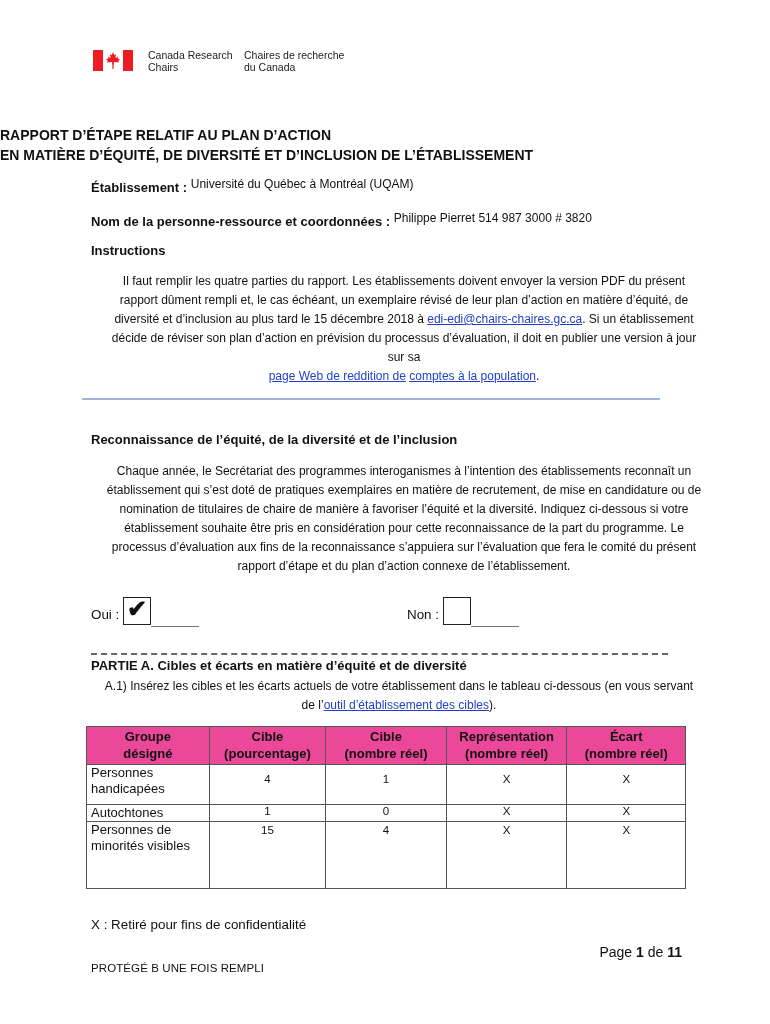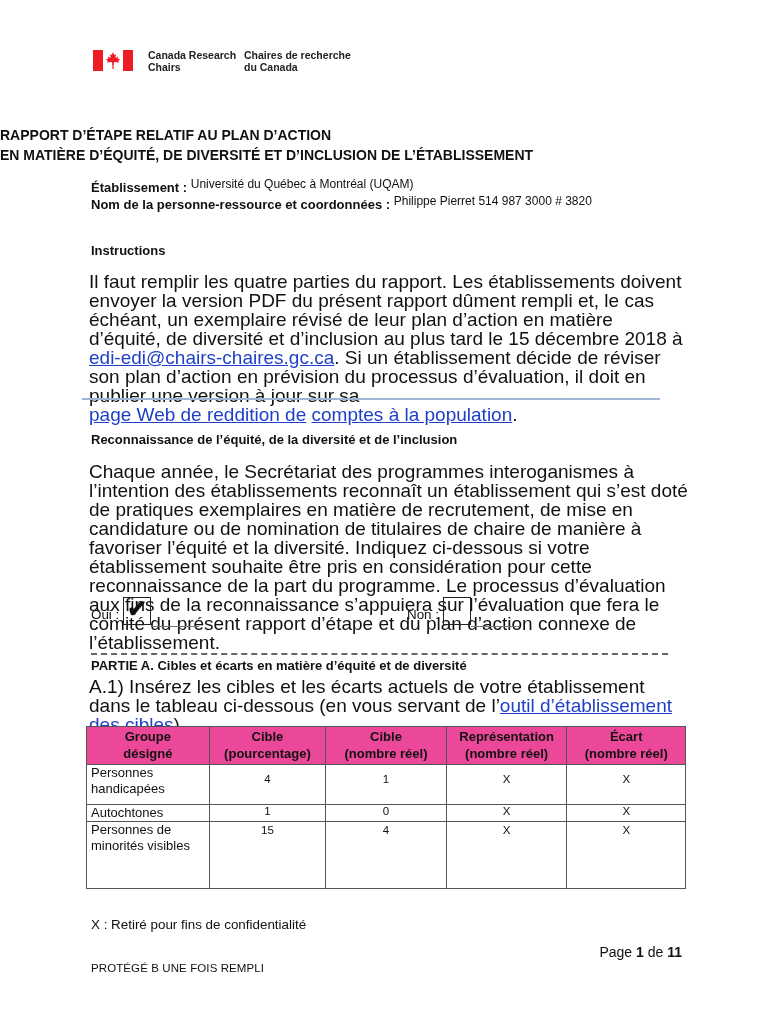--- a/index.html
+++ b/index.html
@@ -3,29 +3,29 @@
   <meta charset="utf-8">
   <style>
     html, body { margin: 0; padding: 0; background: #ffffff; }
     body { width: 770px; height: 1024px; position: relative; overflow: hidden; font-family: "Liberation Sans", sans-serif; color: #111; }
     .abs { position: absolute; }
     .logo { left: 93px; top: 50px; width: 40px; height: 21px; }
     .logo .bar { position: absolute; top: 0; width: 10px; height: 21px; background: #ed1c24; }
     .logo .bar.l { left: 0; }
     .logo .bar.r { right: 0; }
     .logo .leaf { position: absolute; left: 13px; top: 2px; width: 14px; height: 17px; }
-    .brand { font-size: 10.5px; line-height: 12px; color: #222; font-weight: bold; }
+    .brand { font-size: 10.5px; line-height: 12px; color: #222; }
     .brand-en { left: 148px; top: 49px; }
     .brand-fr { left: 244px; top: 49px; }
     .title { left: 0; width: 770px; text-align: left; font-weight: bold; font-size: 14px; top: 125px; line-height: 20px; }
     .field-line { left: 91px; font-size: 13px; }
     .field-line .lbl { font-weight: bold; }
     .field-line .val { font-size: 12px; position: relative; top: -4px; }
     .heading { left: 91px; font-weight: bold; font-size: 13px; }
-    .para { left: 89px; width: 600px; font-size: 19px; line-height: 19px; }
+    .para { left: 104px; width: 600px; font-size: 12px; line-height: 19px; text-align: center; }
     a.link { color: #1f3fc7; text-decoration: underline; }
     .hr-blue { left: 82px; top: 398px; width: 578px; height: 2px; background: #9fb4d6; }
     .cb-row { top: 597px; font-size: 13.4px; }
     .cb-box { display: inline-block; width: 26px; height: 26px; border: 1.3px solid #222; vertical-align: -6px; position: relative; }
     .cb-mark { position: absolute; left: 3px; top: -3px; font-size: 24px; line-height: 28px; font-weight: bold; }
     .cb-underline { display: inline-block; width: 48px; border-bottom: 1px solid #777; vertical-align: -8px; }
     .dash-line { left: 91px; top: 653px; width: 577px; border-top: 2px dashed #666; }
     table.grid { position: absolute; left: 86px; top: 726px; width: 600px; border-collapse: collapse; font-size: 12.5px; }
     table.grid th, table.grid td { border: 1px solid #555; padding: 0 4px; }
     table.grid th { background: #ec4899; font-weight: bold; font-size: 13px; line-height: 17px; height: 36px; text-align: center; vertical-align: top; padding-top: 1px; }
@@ -64,21 +64,21 @@
 
 <div class="abs title">
   <div>RAPPORT D’ÉTAPE RELATIF AU PLAN D’ACTION</div>
   <div>EN MATIÈRE D’ÉQUITÉ, DE DIVERSITÉ ET D’INCLUSION DE L’ÉTABLISSEMENT</div>
 </div>
 
 <div class="abs field-line" style="top:180px;">
   <span class="lbl">Établissement :</span>
   <span class="val">Université du Québec à Montréal (UQAM)</span>
 </div>
-<div class="abs field-line" style="top:197px;">
+<div class="abs field-line" style="top:214px;">
   <span class="lbl">Nom de la personne-ressource et coordonnées :</span>
   <span class="val">Philippe Pierret 514 987 3000 # 3820</span>
 </div>
 
 <div class="abs heading" style="top:243px;">Instructions</div>
 <div class="abs para" style="top:272px;">
   <span>Il faut remplir les quatre parties du rapport. Les établissements doivent envoyer la version PDF du présent rapport dûment rempli et, le cas échéant, un exemplaire révisé de leur plan d’action en matière d’équité, de diversité et d’inclusion au plus tard le 15 décembre 2018 à </span><a class="link">edi-edi@chairs-chaires.gc.ca</a><span>. Si un établissement décide de réviser son plan d’action en prévision du processus d’évaluation, il doit en publier une version à jour sur sa </span><br><a class="link">page Web de reddition de</a> <a class="link">comptes à la population</a><span>.</span>
 </div>
 <div class="abs hr-blue"></div>
 

